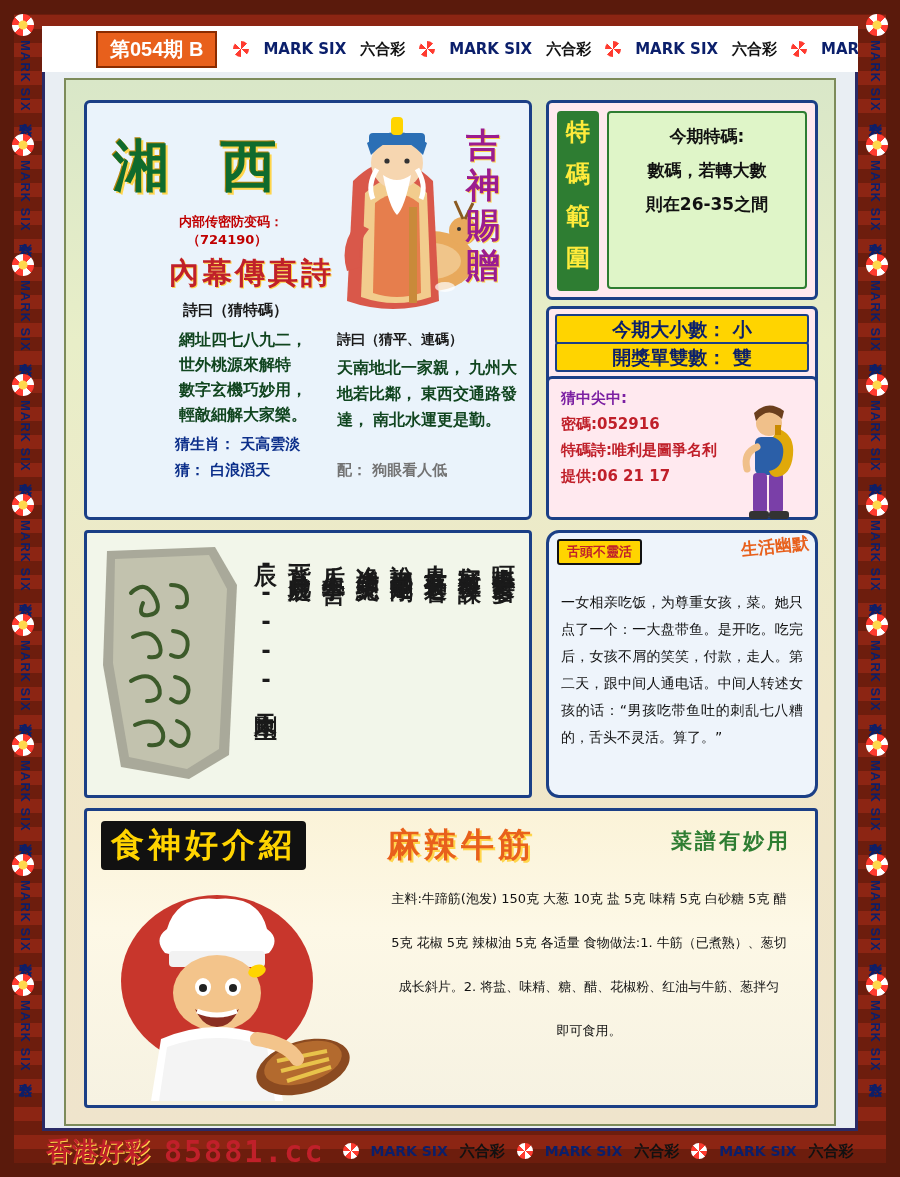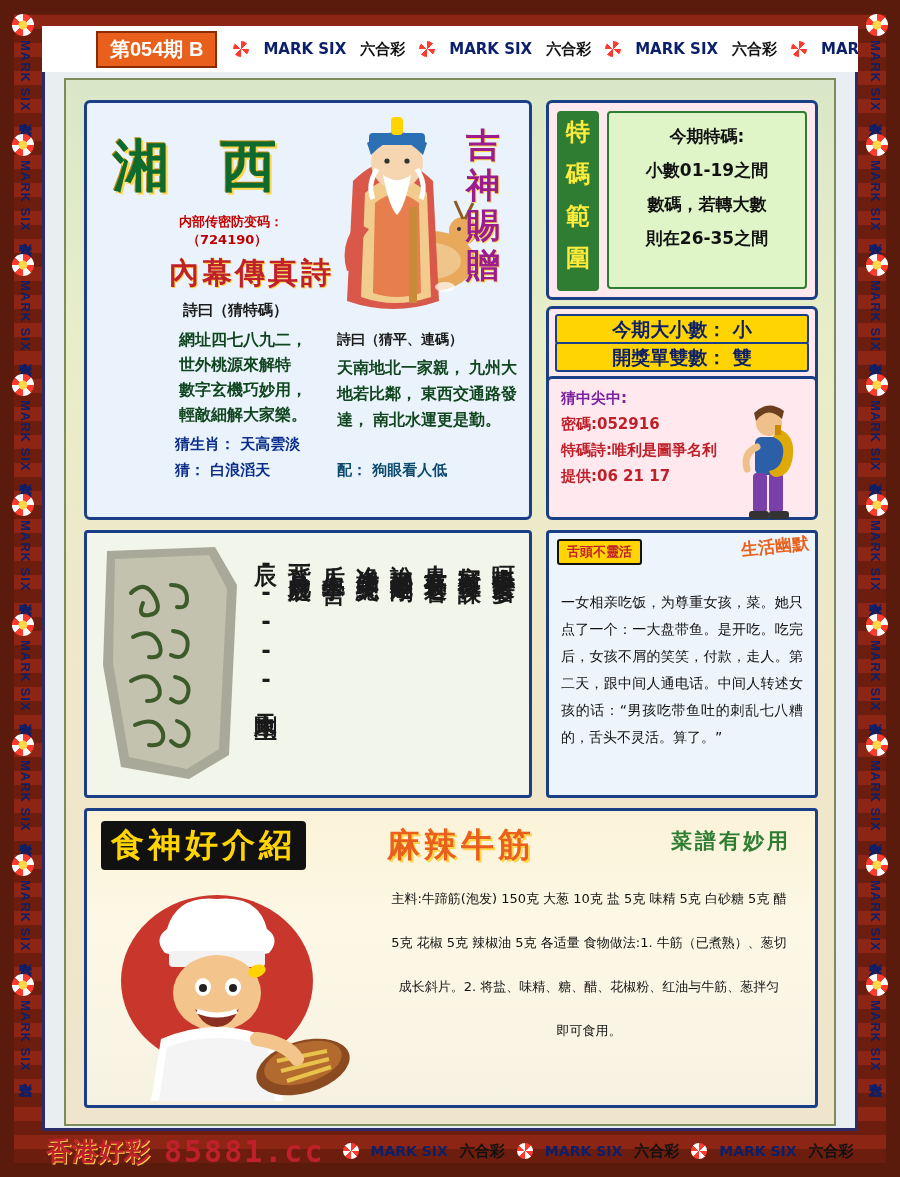--- a/index.html
+++ b/index.html
@@ -90,21 +90,21 @@
     position:absolute;left:92px;top:224px;font-size:16px;color:#10451f;font-weight:bold;
     line-height:25px;
   }
   .poem-left .ln{display:block;}
   .guess-line{position:absolute;left:88px;top:332px;font-size:15px;color:#0b2e8a;font-weight:bold;}
   .guess-line2{position:absolute;left:88px;top:358px;font-size:15px;color:#0b2e8a;font-weight:bold;}
   .poem-right-head{position:absolute;left:250px;top:228px;font-size:14px;color:#1a1a1a;font-weight:bold;}
   .poem-right{
     position:absolute;left:250px;top:252px;font-size:16px;color:#10451f;font-weight:bold;line-height:26px;font-family:Liberation Serif, serif;
   }
-  .pei-line{position:absolute;left:250px;top:358px;font-size:15px;color:#0c4a6e;font-weight:bold;}
+  .pei-line{position:absolute;left:250px;top:358px;font-size:15px;color:#737373;font-weight:bold;}
   .jishen{
     position:absolute;right:18px;top:22px;width:56px;
     font-size:34px;font-weight:bold;color:#9b1c8f;line-height:40px;text-align:center;
     text-shadow:1px 1px 0 #ffd54a;
   }
   
   .deity{position:absolute;left:226px;top:8px;width:176px;height:210px;}
   
   .p-code{
     left:480px;top:20px;width:272px;height:200px;
@@ -148,21 +148,21 @@
   .stone-img{position:absolute;left:10px;top:12px;width:150px;height:238px;}
   .stone-verse{
     position:absolute;left:172px;top:14px;right:10px;bottom:10px;
     display:flex;flex-direction:row-reverse;justify-content:flex-start;gap:4px;
     font-size:23px;font-weight:bold;color:#1a1a1a;
   }
   .vcol{writing-mode:vertical-rl;text-orientation:upright;line-height:30px;letter-spacing:3px;}
   .vcol.accent{color:#1a1a1a;}
   .p-joke{
     left:480px;top:450px;width:272px;height:268px;background:#eef4fb;
-    border:3px solid #1b3f86;border-radius:4px;
+    border:3px solid #1b3f86;border-radius:13px;
   }
   .joke-tag{
     position:absolute;left:8px;top:6px;background:#ffd400;border:2px solid #111;
     color:#c0202a;font-weight:bold;font-size:13px;padding:2px 8px;border-radius:3px;
   }
   .joke-brand{
     position:absolute;right:6px;top:2px;color:#e8601c;font-weight:bold;font-size:17px;
     transform:rotate(-6deg);
   }
   .joke-text{
@@ -324,21 +324,20 @@
         <ellipse cx="132" cy="176" rx="10" ry="5" fill="#fff" opacity="0.7"></ellipse>
       </svg>
 
       <div class="jishen">吉神賜贈</div>
     </div>
 
     <div class="panel p-code">
       <div class="code-label">特碼範圍</div>
       <div class="code-body">
         <div>今期特碼:</div>
-        <div>小數01-19之間</div>
         <div>數碼，若轉大數</div>
         <div>則在26-35之間</div>
       </div>
     </div>
 
     <div class="panel p-ds">
       <div class="ds-row r1">今期大小數： 小</div>
       <div class="ds-row r2">開獎單雙數： 雙</div>
     </div>
 

